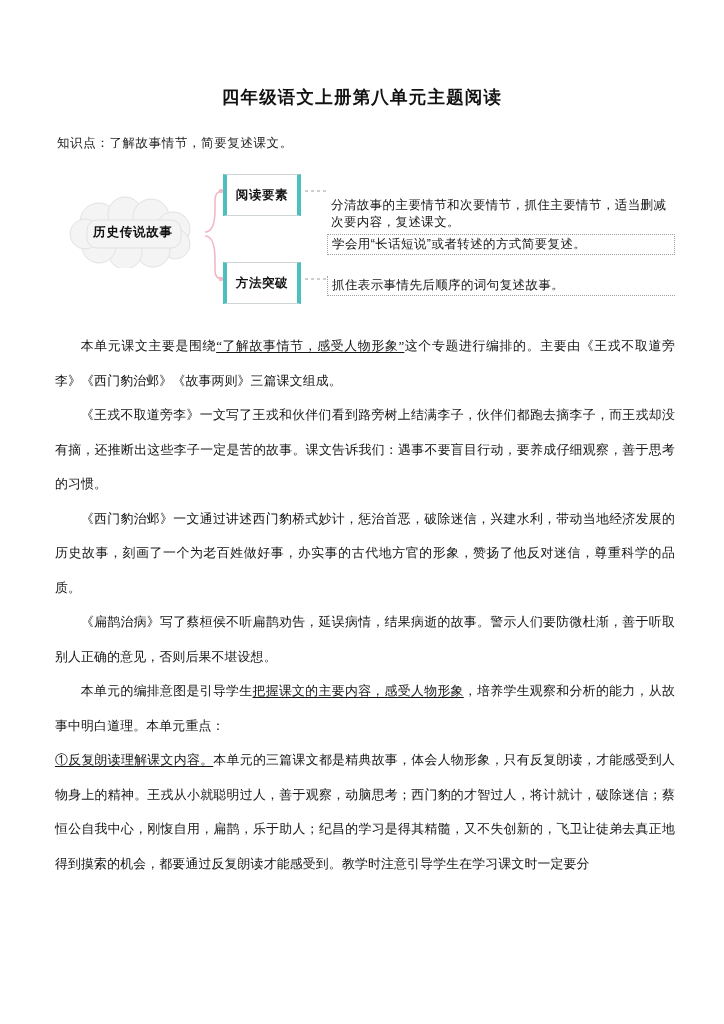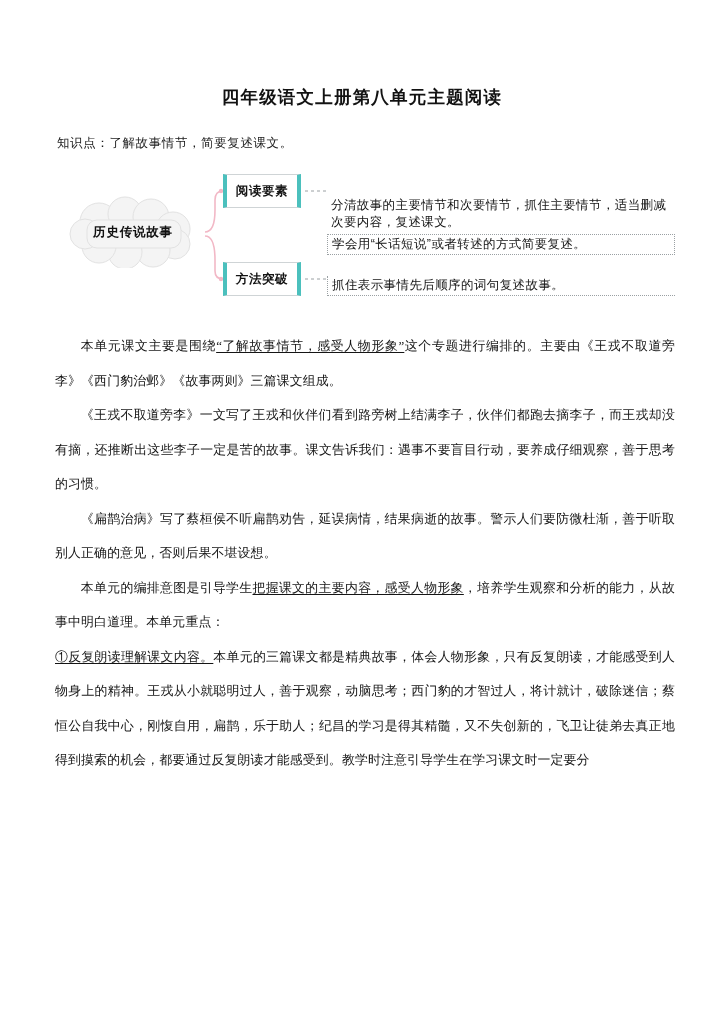--- a/index.html
+++ b/index.html
@@ -85,21 +85,21 @@
     font-weight: bold;
     letter-spacing: 0.8px;
     color: #101010;
     font-family: "Liberation Sans", "DejaVu Sans", sans-serif;
     text-align: right;
   }
 
   .branch-box {
     position: absolute;
     width: 78px;
-    height: 34px;
+    height: 42px;
     box-sizing: border-box;
     border-top: 1px solid #cfd4d6;
     border-bottom: 1px solid #cfd4d6;
     border-left: 4px solid #4bc0bd;
     border-right: 4px solid #4bc0bd;
     background: #ffffff;
     display: flex;
     align-items: center;
     justify-content: center;
     font-size: 12.5px;
@@ -197,18 +197,19 @@
 
     <div class="leaf leaf-2">分清故事的主要情节和次要情节，抓住主要情节，适当删减次要内容，复述课文。</div>
     <div class="leaf leaf-3">学会用“长话短说”或者转述的方式简要复述。</div>
     <div class="leaf leaf-4">抓住表示事情先后顺序的词句复述故事。</div>
 
   </div>
 
   <div class="body-text">
       <p class="para"><span>本单元课文主要是围绕</span><span class="u">“了解故事情节，感受人物形象”</span><span>这个专题进行编排的。主要由《王戎不取道旁李》《西门豹治邺》《故事两则》三篇课文组成。</span></p>
       <p class="para"><span>《王戎不取道旁李》一文写了王戎和伙伴们看到路旁树上结满李子，伙伴们都跑去摘李子，而王戎却没有摘，还推断出这些李子一定是苦的故事。课文告诉我们：遇事不要盲目行动，要养成仔细观察，善于思考的习惯。</span></p>
+      <p class="para"><span>《西门豹治邺》一文通过讲述西门豹桥式妙计，惩治首恶，破除迷信，兴建水利，带动当地经济发展的历史故事，刻画了一个为老百姓做好事，办实事的古代地方官的形象，赞扬了他反对迷信，尊重科学的品质。</span></p>
       <p class="para"><span>《扁鹊治病》写了蔡桓侯不听扁鹊劝告，延误病情，结果病逝的故事。警示人们要防微杜渐，善于听取别人正确的意见，否则后果不堪设想。</span></p>
       <p class="para"><span>本单元的编排意图是引导学生</span><span class="u">把握课文的主要内容，感受人物形象</span><span>，培养学生观察和分析的能力，从故事中明白道理。本单元重点：</span></p>
       <p class="para no-indent"><span class="u">①反复朗读理解课文内容。</span><span>本单元的三篇课文都是精典故事，体会人物形象，只有反复朗读，才能感受到人物身上的精神。王戎从小就聪明过人，善于观察，动脑思考；西门豹的才智过人，将计就计，破除迷信；蔡恒公自我中心，刚愎自用，扁鹊，乐于助人；纪昌的学习是得其精髓，又不失创新的，飞卫让徒弟去真正地得到摸索的机会，都要通过反复朗读才能感受到。教学时注意引导学生在学习课文时一定要分</span></p>
     </div>
 
 </div>
 
 </body></html>

